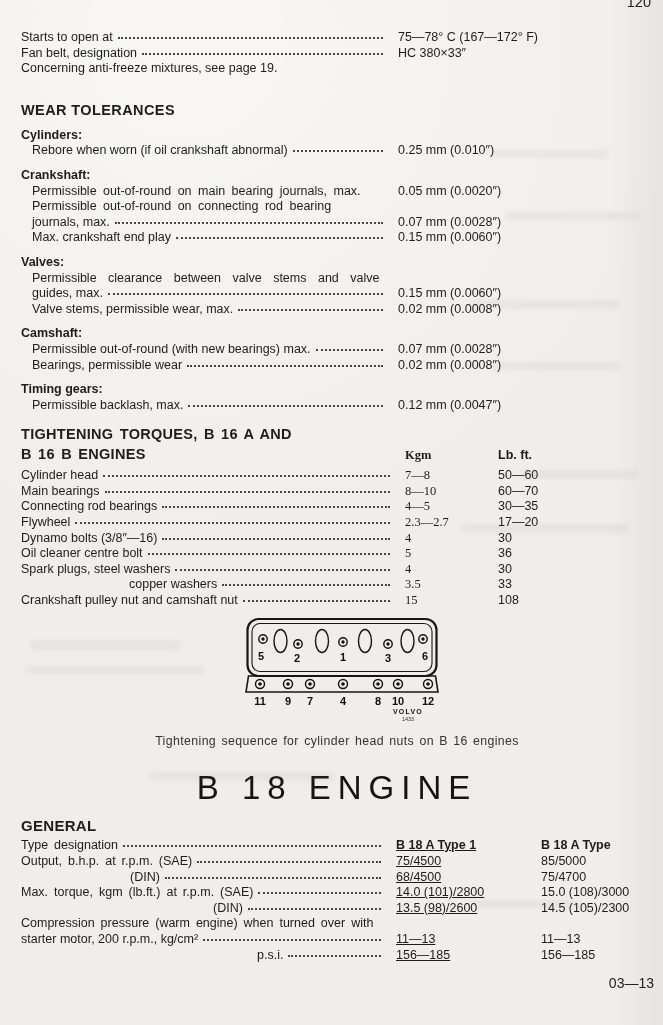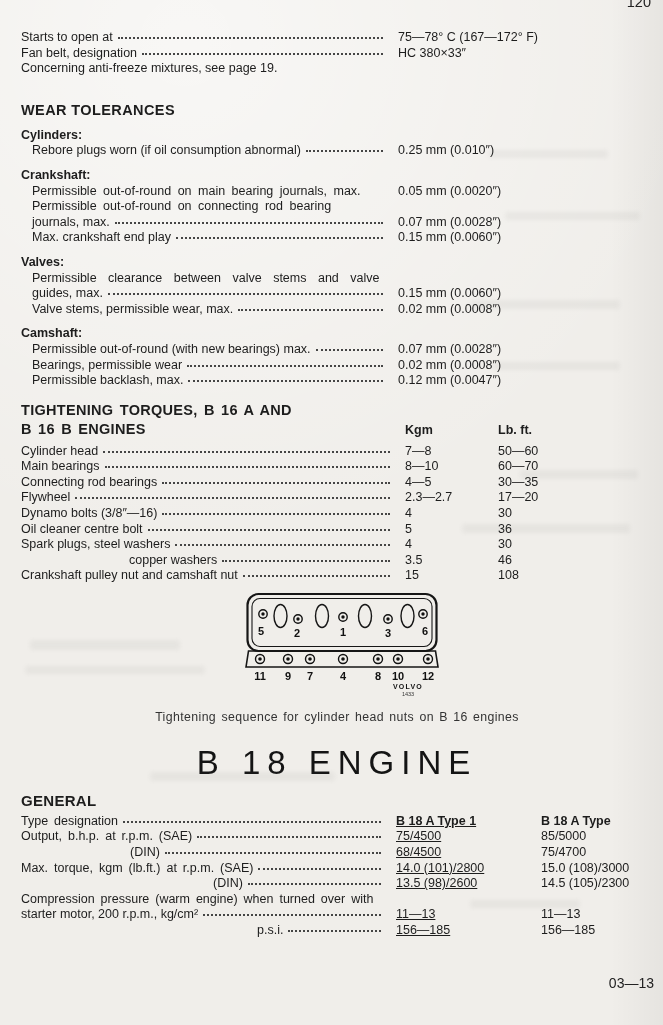--- a/index.html
+++ b/index.html
@@ -14,21 +14,21 @@
     font-family:"Liberation Sans",sans-serif;
     font-size:12.5px;line-height:15.6px;
   }
   .row{display:flex;align-items:baseline;}
   .lbl{white-space:pre-wrap;}
   .leader{flex:1 1 auto;min-width:6px;border-bottom:2px dotted #454545;margin:0 5px;transform:translateY(-2px);}
   .leader.blank{border-bottom:none;}
   
   .vals{display:flex;flex:0 0 265px;padding-left:10px;box-sizing:border-box;}
   .vals-t{display:flex;flex:0 0 258px;padding-left:10px;box-sizing:border-box;}
-  .vals-t .v1{flex:0 0 93px;}
+  .vals-t .v1{flex:0 0 93px;font-family:Liberation Serif, serif;}
   .vals-t .v2{flex:1;}
   .vals-b{display:flex;flex:0 0 267px;padding-left:10px;box-sizing:border-box;}
   .vals-b .v1{flex:0 0 145px;text-decoration:underline;}
   .vals-b .v2{flex:1;}
   .bold{font-weight:700;}
   .sub{padding-left:11px;}
   .sec-title{font-weight:700;font-size:14.5px;line-height:18px;letter-spacing:.4px;margin-top:24px;}
   .group-h{font-weight:700;margin-top:9px;}
   .wjust{word-spacing:8px;}
   .wjust2{word-spacing:2.5px;}
@@ -73,21 +73,21 @@
     </div>
     <div class="row">
       <span class="lbl">Concerning anti-freeze mixtures, see page 19.</span>
     </div>
   </div>
 
   <div class="sec-title">WEAR TOLERANCES</div>
 
   <div class="group-h">Cylinders:</div>
   <div class="row sub">
-    <span class="lbl">Rebore plugs worn (if oil consumption abnormal)</span>
+    <span class="lbl">Rebore when worn (if oil crankshaft abnormal)</span>
     <span class="leader"></span>
     <div class="vals">
         <span>0.25 mm (0.010″)</span>
       </div>
   </div>
 
   <div class="group-h">Crankshaft:</div>
   <div class="row sub">
     <span class="lbl wjust3">Permissible out-of-round on main bearing journals, max.</span>
     <span class="leader blank"></span>
@@ -141,20 +141,21 @@
       </div>
   </div>
   <div class="row sub">
     <span class="lbl">Bearings, permissible wear</span>
     <span class="leader"></span>
     <div class="vals">
         <span>0.02 mm (0.0008″)</span>
       </div>
   </div>
 
+  <div class="group-h">Timing gears:</div>
   <div class="row sub">
     <span class="lbl">Permissible backlash, max.</span>
     <span class="leader"></span>
     <div class="vals">
         <span>0.12 mm (0.0047″)</span>
       </div>
   </div>
 
   <div class="torq-head">
     <div class="torq-title">
@@ -223,21 +224,21 @@
       <div class="vals-t">
           <span class="v1">4</span>
           <span class="v2">30</span>
         </div>
     </div>
     <div class="row">
       <span class="lbl ind-copper">copper washers</span>
         <span class="leader"></span>
       <div class="vals-t">
           <span class="v1">3.5</span>
-          <span class="v2">46</span>
+          <span class="v2">33</span>
         </div>
     </div>
     <div class="row">
       <span class="lbl">Crankshaft pulley nut and camshaft nut</span>
         <span class="leader"></span>
       <div class="vals-t">
           <span class="v1">15</span>
           <span class="v2">108</span>
         </div>
     </div>

